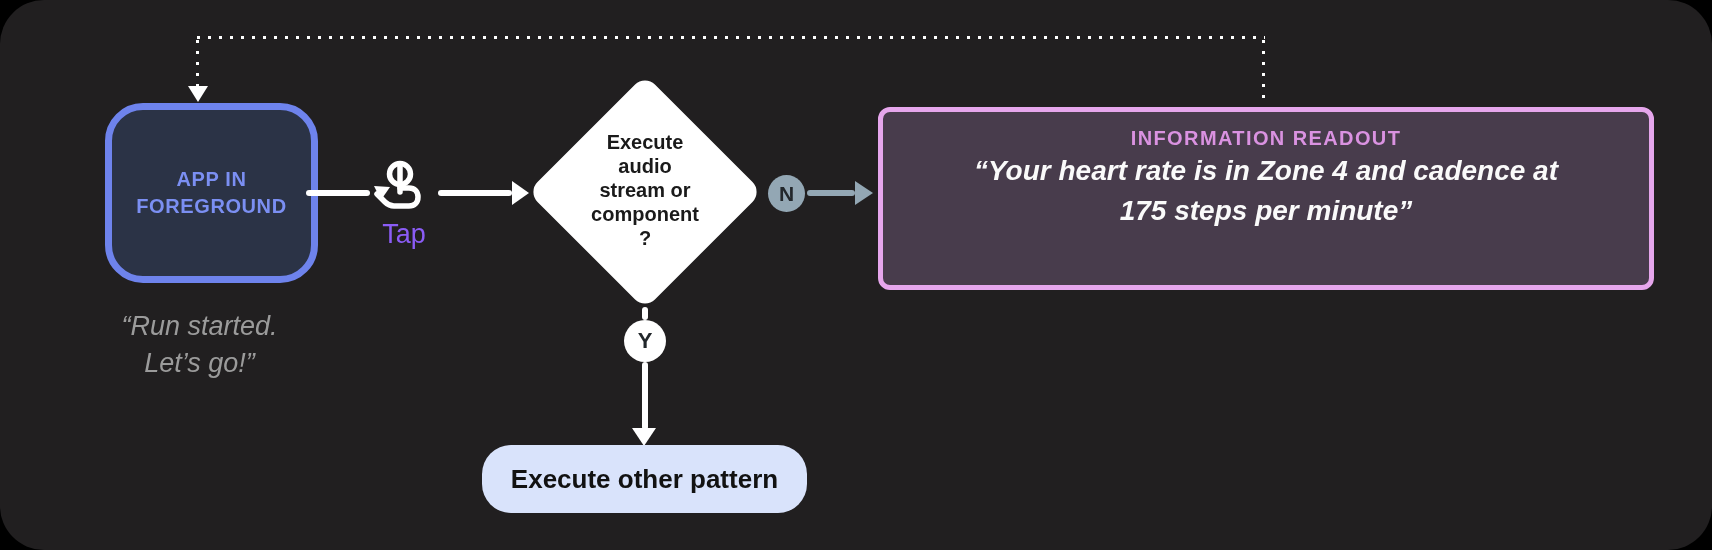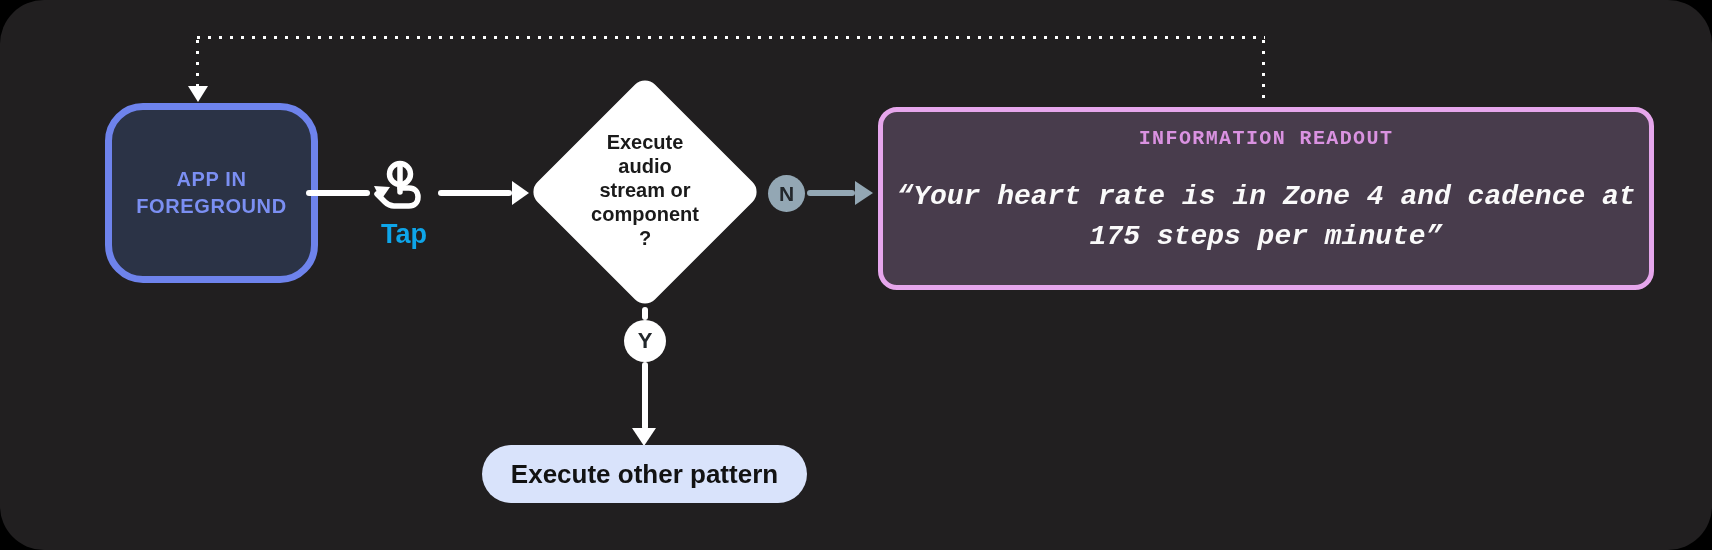--- a/index.html
+++ b/index.html
@@ -29,63 +29,65 @@
   .head-right-white{width:0;height:0;border-top:12px solid transparent;border-bottom:12px solid transparent;
         border-left:17px solid var(--connector_white);}
   .head-right-slate{width:0;height:0;border-top:12px solid transparent;border-bottom:12px solid transparent;
         border-left:18px solid var(--no_branch);}
   .head-down-white{width:0;height:0;border-left:12px solid transparent;border-right:12px solid transparent;
         border-top:18px solid var(--connector_white);}
 
   
   .tap-svg{left:372px;top:147px;}
   .tap-svg .stroke{fill:none;stroke:#fff;stroke-width:5.5;stroke-linecap:round;stroke-linejoin:round;}
-  .tap-label{left:364px;top:219px;width:80px;text-align:center;color:#0ea5e9;font-size:27px;font-weight:700;}
+  .tap-label{left:364px;top:219px;width:80px;text-align:center;color:#8b5cf6;font-size:27px;font-weight:400;}
 
   
   .diamond{left:562px;top:109px;width:166px;height:166px;background:var(--diamond_fill);
         border-radius:14px;transform:rotate(45deg);}
   .diamond-label{left:535px;top:130px;width:220px;text-align:center;color:var(--diamond_text);
         font-size:20px;font-weight:700;line-height:24px;white-space:pre-line;}
 
   
   .badge{border-radius:50%;display:flex;align-items:center;justify-content:center;font-weight:800;}
   .badge-n{left:768px;top:175px;width:37px;height:37px;background:var(--no_branch);
         color:var(--badge_letter_dark);font-size:21px;}
   .badge-y{left:624px;top:320px;width:42px;height:42px;background:#fff;
         color:var(--badge_letter_dark);font-size:22px;}
   .line-slate{height:6px;background:var(--no_branch);border-radius:3px;}
 
   
   .readout{left:878px;top:107px;width:776px;height:183px;box-sizing:border-box;
-        background:var(--readout_fill);border:5px solid var(--readout_border);border-radius:19px;
-        display:flex;flex-direction:column;align-items:center;font-family:Liberation Mono, monospace;}
+        background:var(--readout_fill);border:5px solid var(--readout_border);border-radius:12px;
+        display:flex;flex-direction:column;align-items:center;}
   .readout-title{margin-top:15px;color:var(--readout_title);font-size:20px;font-weight:700;letter-spacing:1.4px;}
-  .readout-quote{margin-top:27px;color:var(--readout_text);font-size:28px;font-weight:700;font-style:italic;
+  .readout-quote{margin-top:1px;color:var(--readout_text);font-size:28px;font-weight:700;font-style:italic;
         line-height:40px;text-align:center;white-space:pre-line;}
 
   
-  .pill{left:482px;top:445px;width:325px;height:58px;background:var(--execute_fill);border-radius:29px;
+  .pill{left:482px;top:445px;width:325px;height:68px;background:var(--execute_fill);border-radius:29px;
         display:flex;align-items:center;justify-content:center;}
   .pill-label{color:var(--execute_text);font-size:26px;font-weight:700;}
 </style>
 </head>
 <body>
 
 <div class="card">
 
   <div class="abs dot-h" style="left:197px;top:36px;width:1068px;"></div>
   <div class="abs dot-v" style="left:196px;top:40px;height:46px;"></div>
   <div class="abs arrow-down-white" style="left:188px;top:86px;"></div>
   <div class="abs dot-v" style="left:1262px;top:40px;height:64px;"></div>
 
   <div class="abs app-node">
     <div class="app-label">APP IN
 FOREGROUND</div>
   </div>
+  <div class="abs app-caption">“Run started.
+Let’s go!”</div>
 
   <div class="abs line-h" style="left:306px;top:190px;width:64px;"></div>
 
   <svg class="abs tap-svg" width="58" height="66" viewBox="0 0 58 66">
     <circle class="stroke" cx="28" cy="27" r="10.5"></circle>
     <path class="stroke" d="M28 17 L28 45"></path>
     <path class="stroke" d="M28 41 h9 c5.5 0 9 3.5 9 9 s-3.5 9 -9 9 h-15 c-3.5 0 -6.5 -1.5 -9 -4 l-8 -8"></path>
     <path d="M2 39 l16 1 -9 13 z" fill="#fff"></path>
   </svg>
   <div class="abs tap-label">Tap</div>

